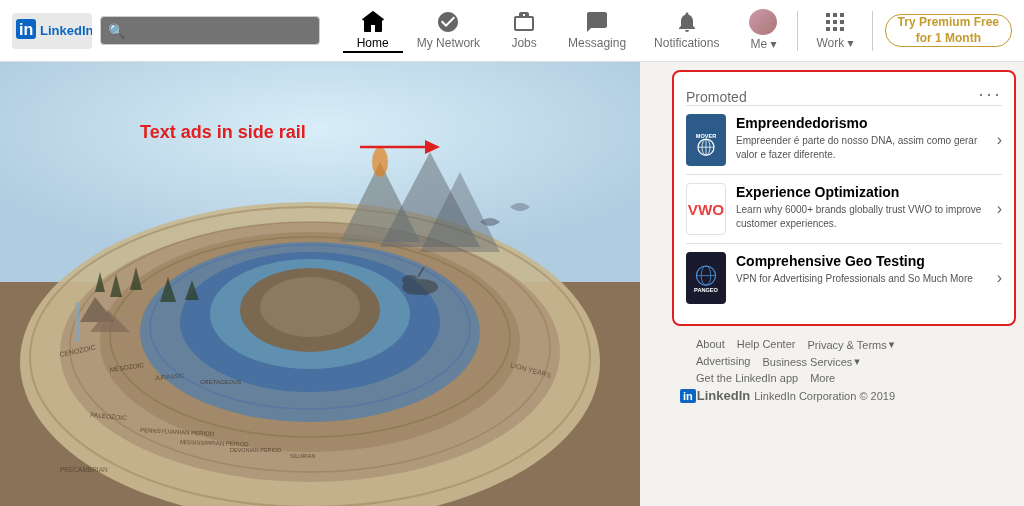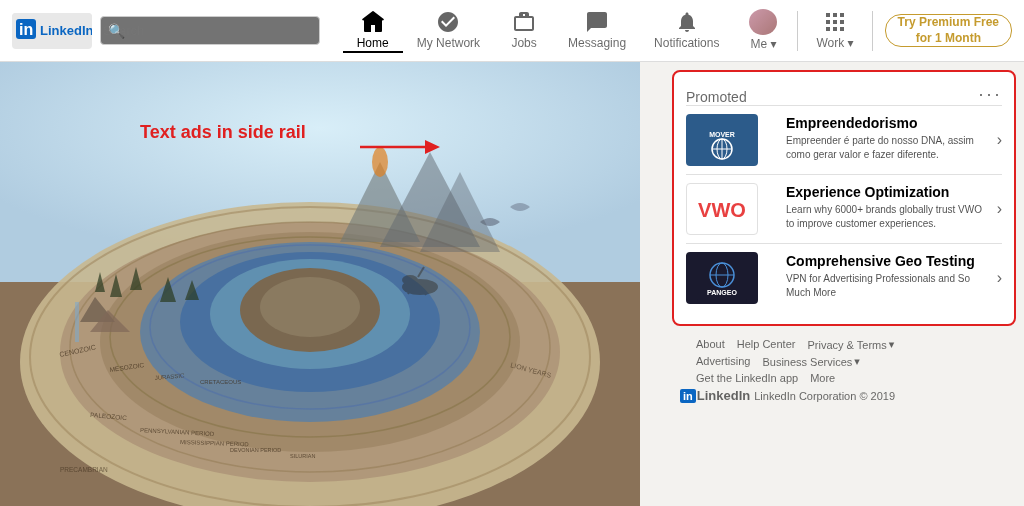--- a/index.html
+++ b/index.html
@@ -137,25 +137,25 @@
     .ad-item {
       display: flex;
       align-items: flex-start;
       padding: 8px 0;
       border-top: 1px solid #e0e0e0;
       cursor: pointer;
     }
     .ad-item:first-of-type { border-top: none; padding-top: 0; }
 
     .ad-logo {
-      width: 72px;
+      width: 40px;
       height: 52px;
       border-radius: 4px;
       flex-shrink: 0;
-      margin-right: 28px;
+      margin-right: 10px;
       display: flex;
       align-items: center;
       justify-content: center;
       overflow: hidden;
     }
     .ad-logo-mover {
       background: #2c5b8a;
     }
     .ad-logo-vwo {
       background: #fff;

